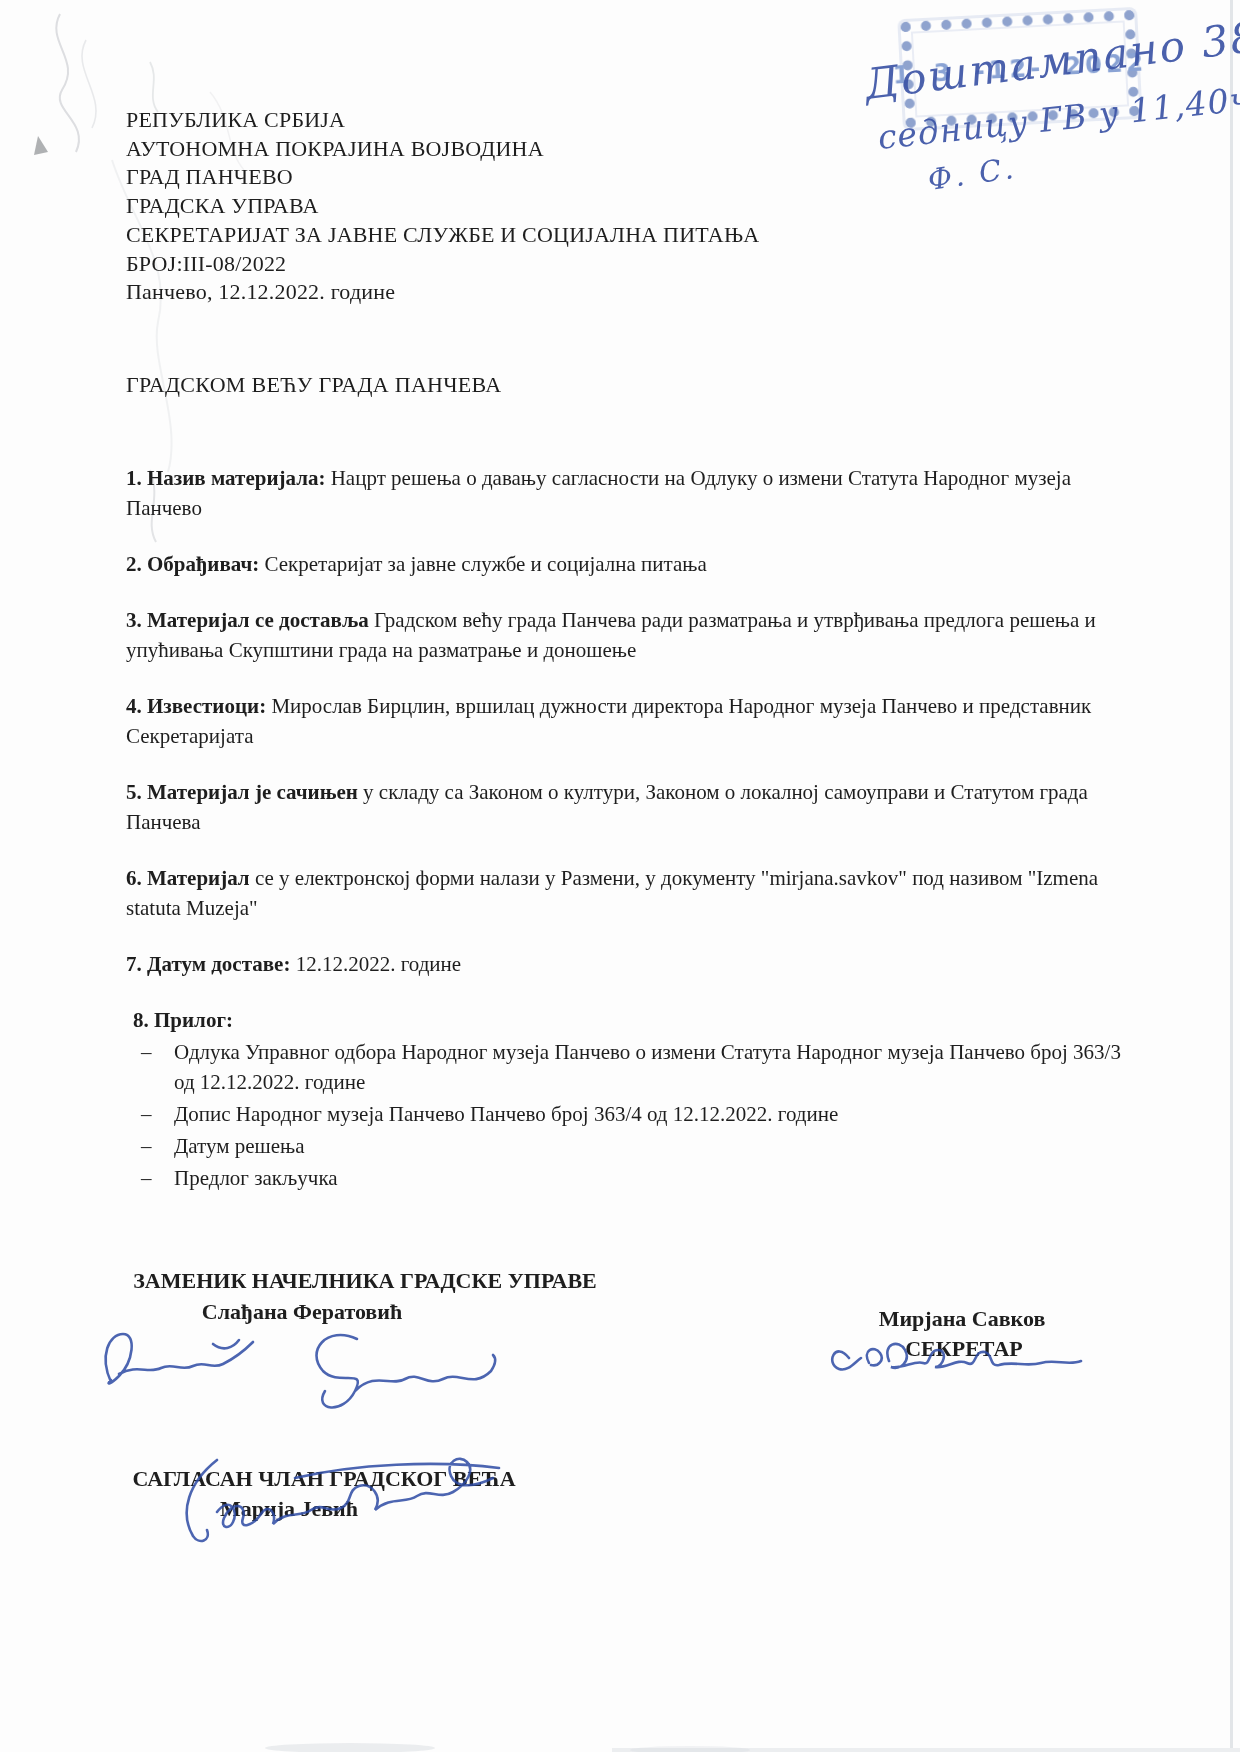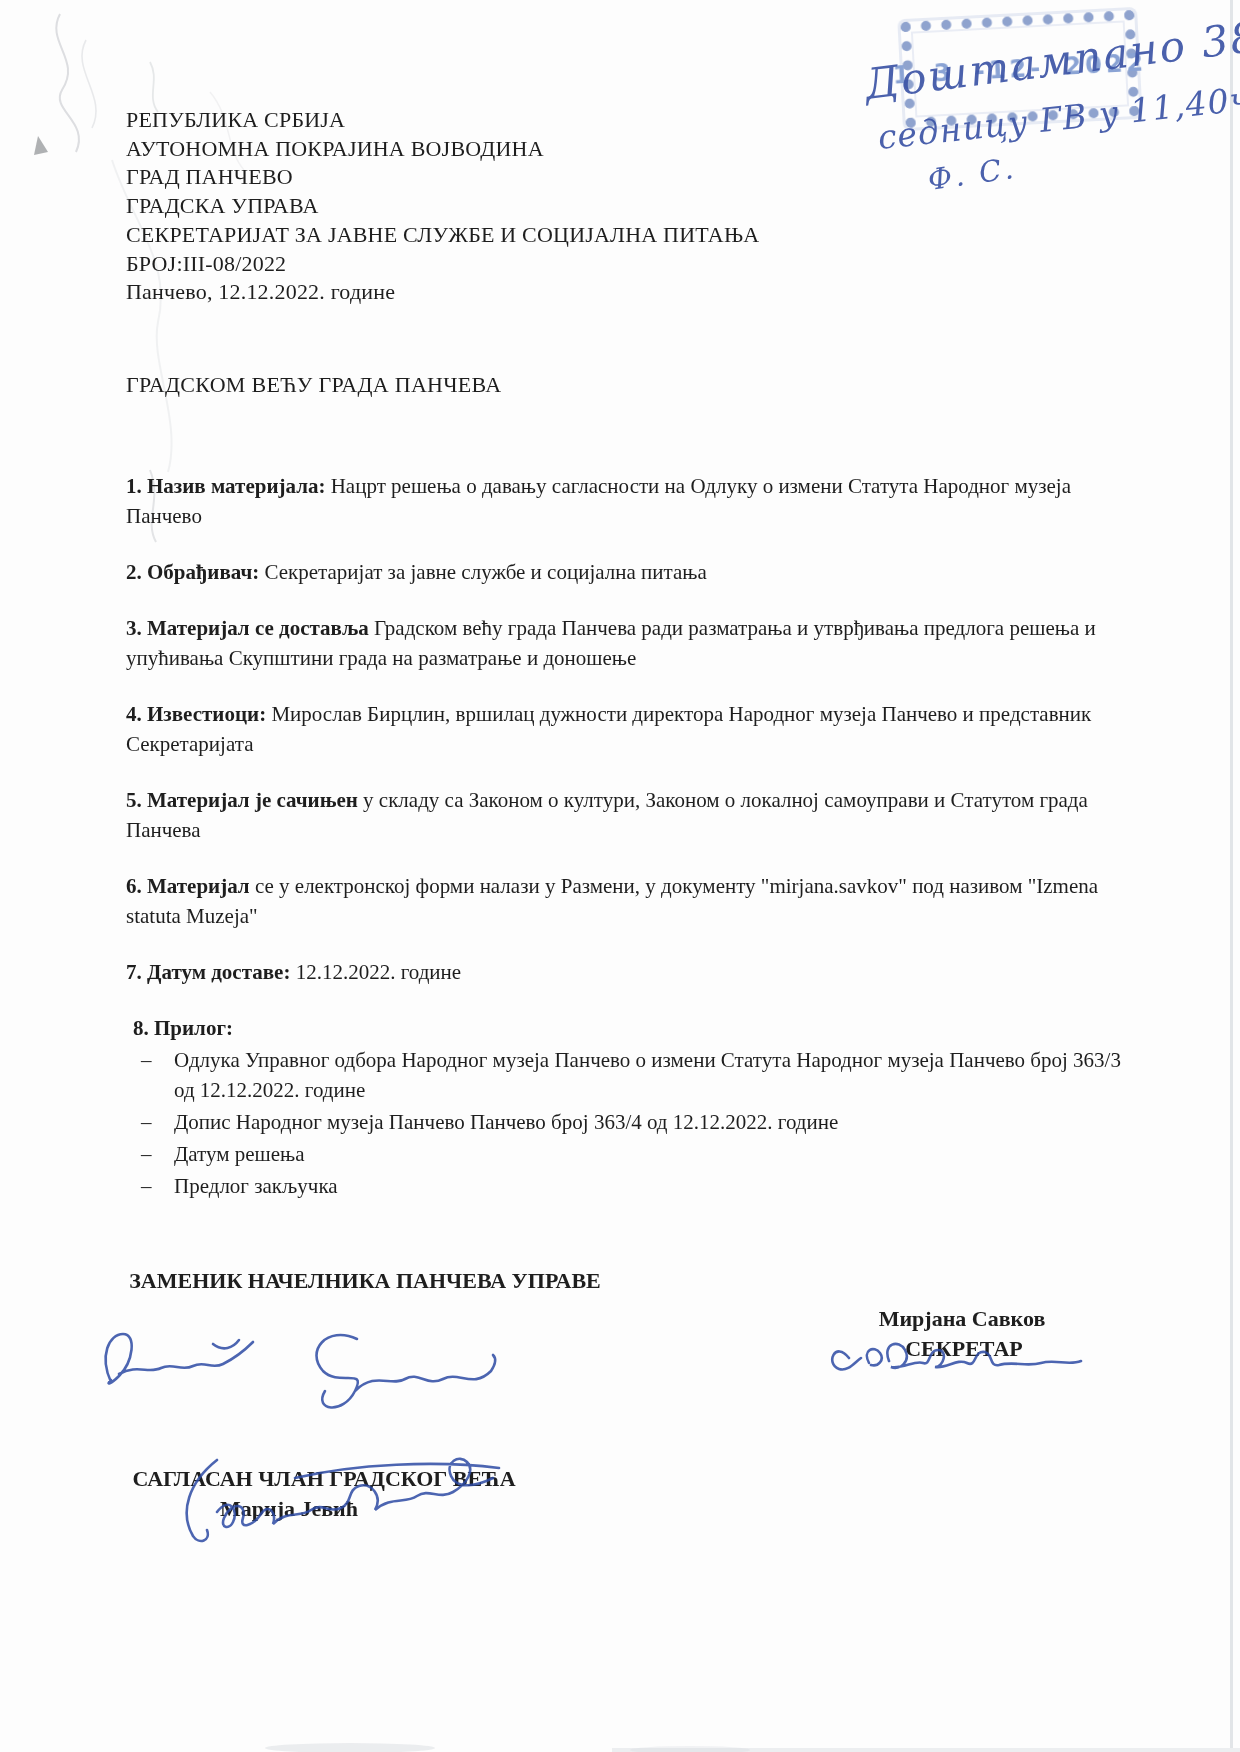--- a/index.html
+++ b/index.html
@@ -17,21 +17,21 @@
   }
   .addressee {
     position:absolute; left:126px; top:372px;
     font-weight:normal; font-size:22px; letter-spacing:.3px; white-space:nowrap;
   }
   
   .bodycol {
     position:absolute; left:126px; top:459px; width:1002px;
     font-size:21px; line-height:30px;
   }
-  .bodycol p { margin:12px 0 26px 0; }
+  .bodycol p { margin:4px 0 26px 0; }
   .bodycol b { font-weight:bold; }
   .attach-head { margin-bottom:2px !important; padding-left:7px; }
   .attach-list { list-style:none; margin:0; padding:0; }
   .attach-list li { display:flex; margin:0 0 2px 0; }
   .attach-list .dash { flex:none; width:33px; padding-left:15px; }
   
   .stamp-box {
     position:absolute; left:903px; top:16px; width:214px; height:86px;
     border:10px dotted rgba(77,108,178,.62); border-radius:5px;
     box-shadow:0 0 0 3px rgba(96,126,193,.14), inset 0 0 0 2px rgba(96,126,193,.12);
@@ -127,21 +127,22 @@
           <span class="dash">–</span>
           <span>Датум решења</span>
         </li>
       <li>
           <span class="dash">–</span>
           <span>Предлог закључка</span>
         </li>
     </ul>
   </div>
 
-  <div class="sig-title t-left">ЗАМЕНИК НАЧЕЛНИКА ПАНЧЕВА УПРАВЕ</div>
+  <div class="sig-title t-left">ЗАМЕНИК НАЧЕЛНИКА ГРАДСКЕ УПРАВЕ</div>
+  <div class="sig-title n-left">Слађана Фератовић</div>
   <div class="sig-title t-right">СЕКРЕТАР</div>
   <div class="sig-title n-right">Мирјана Савков</div>
   <div class="sig-title t-bottom">САГЛАСАН ЧЛАН  ГРАДСКОГ ВЕЋА</div>
   <div class="sig-title n-bottom">Марија Јевић</div>
 
   <svg class="sigsvg" style="left:95px; top:1322px;" width="175" height="85" viewBox="0 0 175 85">
     <path d="M16,60 C4,34 14,12 28,12 C42,12 38,40 24,54 C16,62 10,64 16,58 M24,52 C42,42 54,52 66,46 C78,40 86,50 98,44 C110,38 116,48 128,42 C140,36 150,28 158,20 M118,22 C128,30 138,26 144,18"></path>
   </svg>
   <svg class="sigsvg" style="left:295px; top:1325px;" width="205" height="95" viewBox="0 0 205 95">
     <path d="M62,14 C32,0 10,26 28,46 C44,62 72,42 60,66 C48,90 18,86 30,66 M60,66 C80,46 96,62 110,54 C124,46 132,62 148,54 C164,46 178,64 196,46 C200,40 202,34 198,30"></path>

